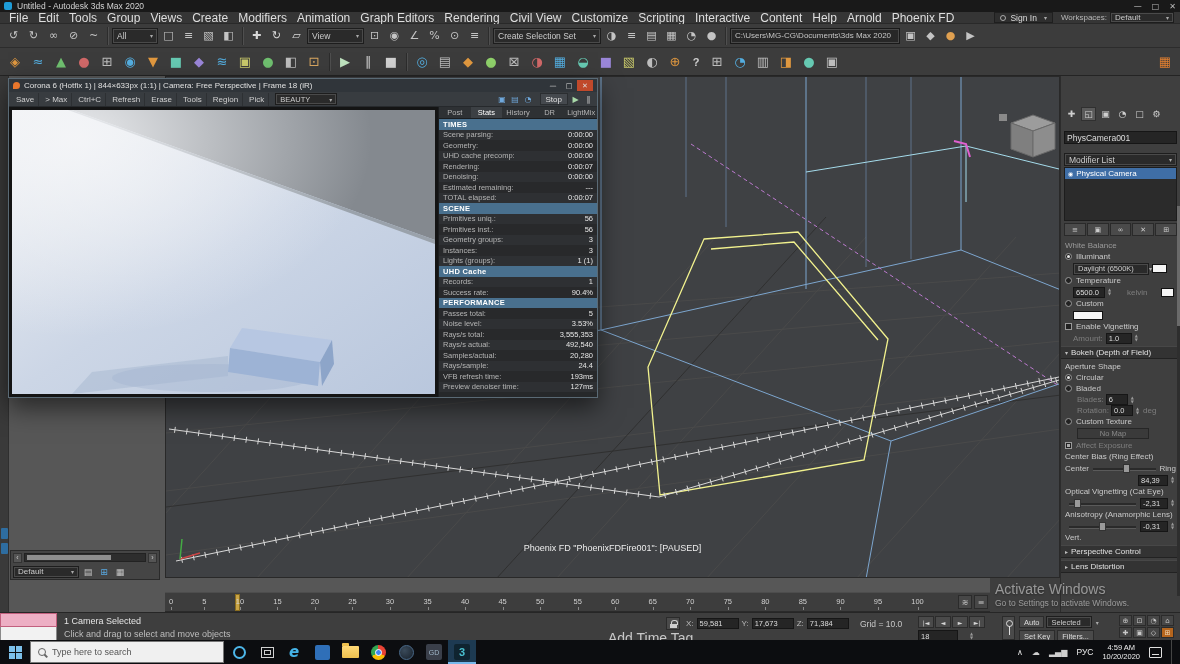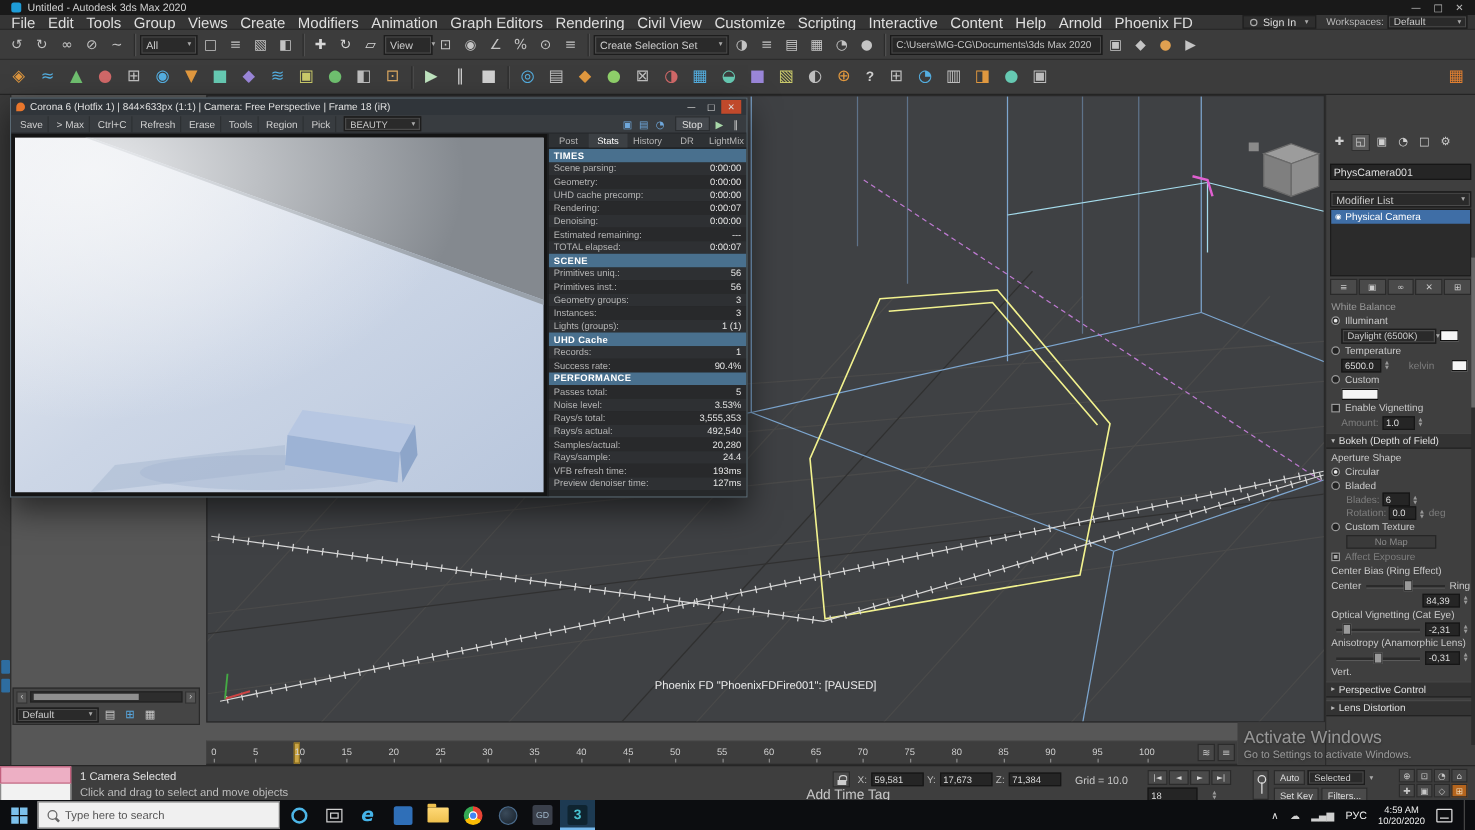--- a/index.html
+++ b/index.html
@@ -21,21 +21,21 @@
   .spin i{font-style:normal;font-family:"DejaVu Sans",sans-serif;font-size:4px;line-height:4px;color:#999;}
   .swatch{background:#f5f5f5;border:1px solid #111;flex:none;display:inline-block;}
   .radio{width:7px;height:7px;border-radius:50%;border:1px solid #999;background:#222;
       margin-right:4px;flex:none;position:relative;}
   .radio.on::after{content:'';position:absolute;inset:1px;background:#e8e8e8;border-radius:50%;}
   .cb{width:7px;height:7px;border:1px solid #999;background:#222;margin-right:4px;flex:none;position:relative;}
   .cb.on::after{content:'';position:absolute;inset:1px;background:#aaa;}
 
   
   #titlebar{position:absolute;top:0;left:0;width:1180px;height:12px;background:#191919;
-    display:flex;align-items:center;padding:0 9px;font-size:8.5px;color:#d2d2d2;}
+    display:flex;align-items:center;padding:0 4px;font-size:8.5px;color:#d2d2d2;}
   .applogo{width:8px;height:8px;background:#1e9cd7;border-radius:2px;margin-right:5px;flex:none;}
   .winbtns{margin-left:auto;display:flex;gap:10px;font-size:8px;color:#bbb;
     font-family:"DejaVu Sans",sans-serif;}
 
   
   #menubar{position:absolute;top:12px;left:0;width:1180px;height:12px;background:#353535;
     border-bottom:1px solid #292929;display:flex;align-items:center;padding:0 4px;}
   .mitem{font-size:12px;color:#dedede;padding:0 5px;white-space:nowrap;}
   .signin{margin-left:auto;display:flex;align-items:center;gap:4px;background:#2e2e2e;
     border:1px solid #1f1f1f;height:11px;padding:0 5px;font-size:8.5px;color:#ddd;}
@@ -164,21 +164,21 @@
   .pscroll div{width:3px;height:120px;background:#6a6a6a;}
 
   
   #statusbar{position:absolute;top:612px;left:0;width:1180px;height:28px;background:#3e3e3e;
     border-top:1px solid #262626;}
   .listener{position:absolute;left:0;top:0;width:57px;height:28px;}
   .lrow1{height:14px;background:#edafc4;border:1px solid #c2607e;}
   .lrow2{height:14px;background:#f2f2f2;border:1px solid #8a8a8a;border-top:none;}
   .selstat{position:absolute;left:64px;top:3px;font-size:9px;color:#e4e4e4;}
   .prompt{position:absolute;left:64px;top:16px;font-size:9px;color:#bdbdbd;}
-  .timetag{position:absolute;left:608px;top:17px;font-size:11px;color:#c8c8c8;margin-left:37px;}
+  .timetag{position:absolute;left:608px;top:17px;font-size:14px;color:#c8c8c8;}
   .lockbtn{position:absolute;left:666px;top:4px;width:14px;height:13px;background:#4a4a4a;
     border:1px solid #2b2b2b;}
   .lockbtn::before{content:'';position:absolute;left:4px;top:2px;width:5px;height:4px;
     border:1px solid #ccc;border-bottom:none;border-radius:3px 3px 0 0;}
   .lockbtn::after{content:'';position:absolute;left:3px;top:6px;width:7px;height:4px;background:#ccc;}
   .coords{position:absolute;left:686px;top:5px;display:flex;align-items:center;gap:3px;
     font-size:8px;color:#bbb;}
   .gridlbl{position:absolute;left:860px;top:6px;font-size:8.5px;color:#c8c8c8;}
   .playbtns{position:absolute;left:918px;top:3px;display:flex;gap:1px;}
   .pbtn2{height:12px;min-width:16px;background:#4a4a4a;border:1px solid #2b2b2b;color:#d6d6d6;
@@ -304,21 +304,21 @@
       <span class="caret">▾</span>
   </div>
   <span class="ic" style="color: rgb(196, 196, 196);">□</span>
     <span class="ic" style="color: rgb(196, 196, 196);">≡</span>
     <span class="ic" style="color: rgb(196, 196, 196);">▧</span>
     <span class="ic" style="color: rgb(196, 196, 196);">◧</span>
   <span class="sep"></span>
   <span class="ic" style="color: rgb(216, 216, 216);">✚</span>
     <span class="ic" style="color: rgb(216, 216, 216);">↻</span>
     <span class="ic" style="color: rgb(216, 216, 216);">▱</span>
-  <div class="dd" style="width:39px">
+  <div class="dd" style="width:57px">
     <span>View</span>
       <span class="caret">▾</span>
   </div>
   <span class="ic" style="color: rgb(196, 196, 196);">⊡</span>
     <span class="ic" style="color: rgb(196, 196, 196);">◉</span>
     <span class="ic" style="color: rgb(196, 196, 196);">∠</span>
     <span class="ic" style="color: rgb(196, 196, 196);">%</span>
     <span class="ic" style="color: rgb(196, 196, 196);">⊙</span>
     <span class="ic" style="color: rgb(196, 196, 196);">≡</span>
   <span class="sep"></span>

